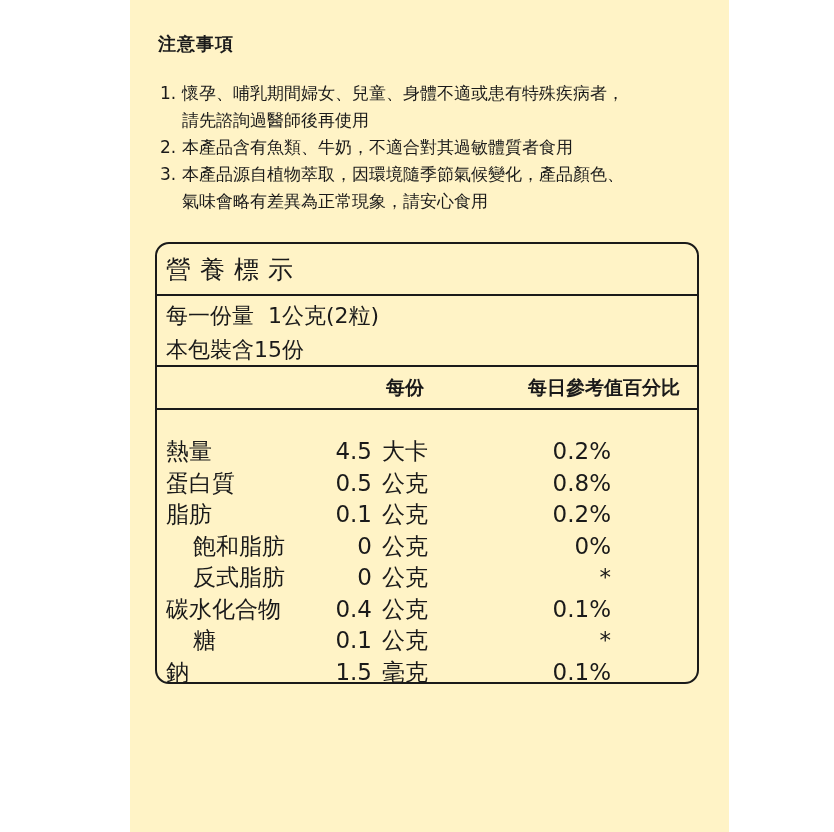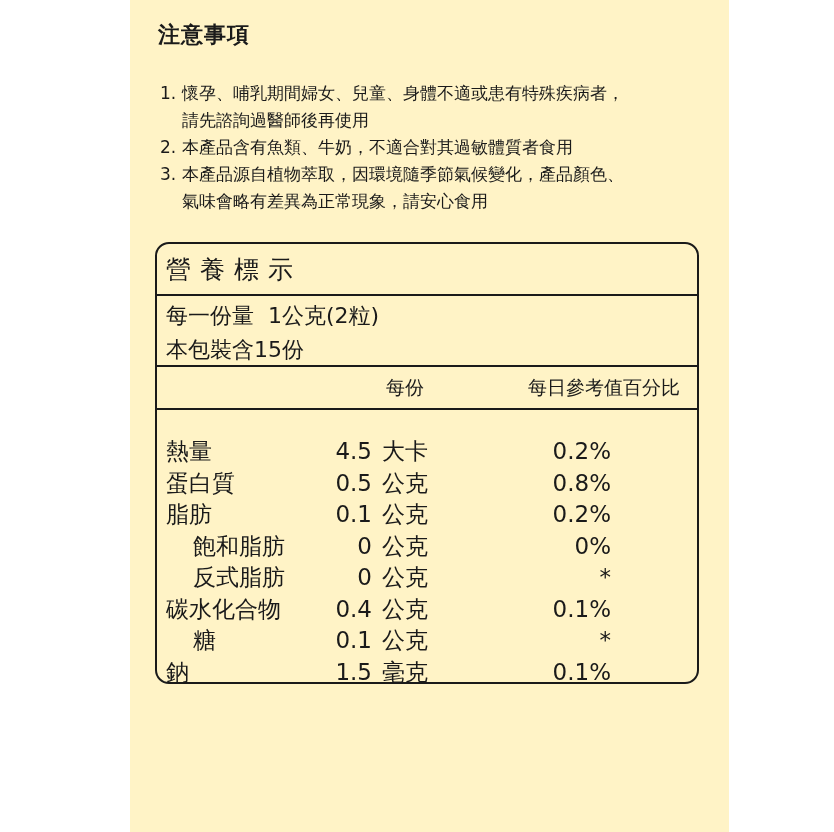--- a/index.html
+++ b/index.html
@@ -5,37 +5,37 @@
   html, body { margin: 0; padding: 0; }
   body {
     width: 834px; height: 832px; background: #ffffff; position: relative; overflow: hidden;
     font-family: "DejaVu Sans", "Liberation Sans", sans-serif; color: #1a1a1a;
   }
   .panel {
     position: absolute; left: 130px; top: 0; width: 599px; height: 832px;
     background: #fff3c6;
   }
   .notice-title {
-    position: absolute; left: 28px; top: 20px; font-size: 22px; font-weight: bold; letter-spacing: 1px;
+    position: absolute; left: 28px; top: 32px; font-size: 18px; font-weight: bold; letter-spacing: 1px;
   }
   .notice-list { position: absolute; left: 30px; top: 80px; width: 560px; }
   .notice-item { display: flex; font-size: 17px; line-height: 27px; }
   .notice-num { width: 22px; flex: none; }
   .notice-text { flex: 1; white-space: pre-line; }
   .box {
     position: absolute; left: 25px; top: 242px; width: 540px; height: 438px;
     border: 2.5px solid #1a1a1a; border-radius: 14px; box-sizing: content-box;
   }
   .box-title {
     height: 50px; border-bottom: 2px solid #1a1a1a; text-align: left;
     font-size: 25px; line-height: 52px; letter-spacing: 9px; padding-left: 9px;
   }
   .serving { height: 71px; border-bottom: 2px solid #1a1a1a; padding: 3px 0 0 9px; box-sizing: border-box; }
   .serving div { font-size: 22px; line-height: 34px; white-space: pre; }
-  .colhead { height: 41px; border-bottom: 2px solid #1a1a1a; position: relative; font-weight: normal; font-size: 19px; }
+  .colhead { height: 41px; border-bottom: 2px solid #1a1a1a; position: relative; font-weight: bold; font-size: 19px; }
   .colhead .h1 { position: absolute; left: 229px; top: 8px; }
   .colhead .h2 { position: absolute; right: 17px; top: 8px; }
   .rows { padding-top: 26px; }
   .row { position: relative; height: 31.5px; font-size: 23px; line-height: 31px; }
   .row .name { position: absolute; left: 9px; }
   .row .name.indent { left: 36px; }
   .row .amt { position: absolute; right: 325px; text-align: right; }
   .row .unit { position: absolute; left: 225px; }
   .row .pct { position: absolute; right: 86px; text-align: left; }
   .footer { position: absolute; left: 30px; top: 694px; width: 560px; }

